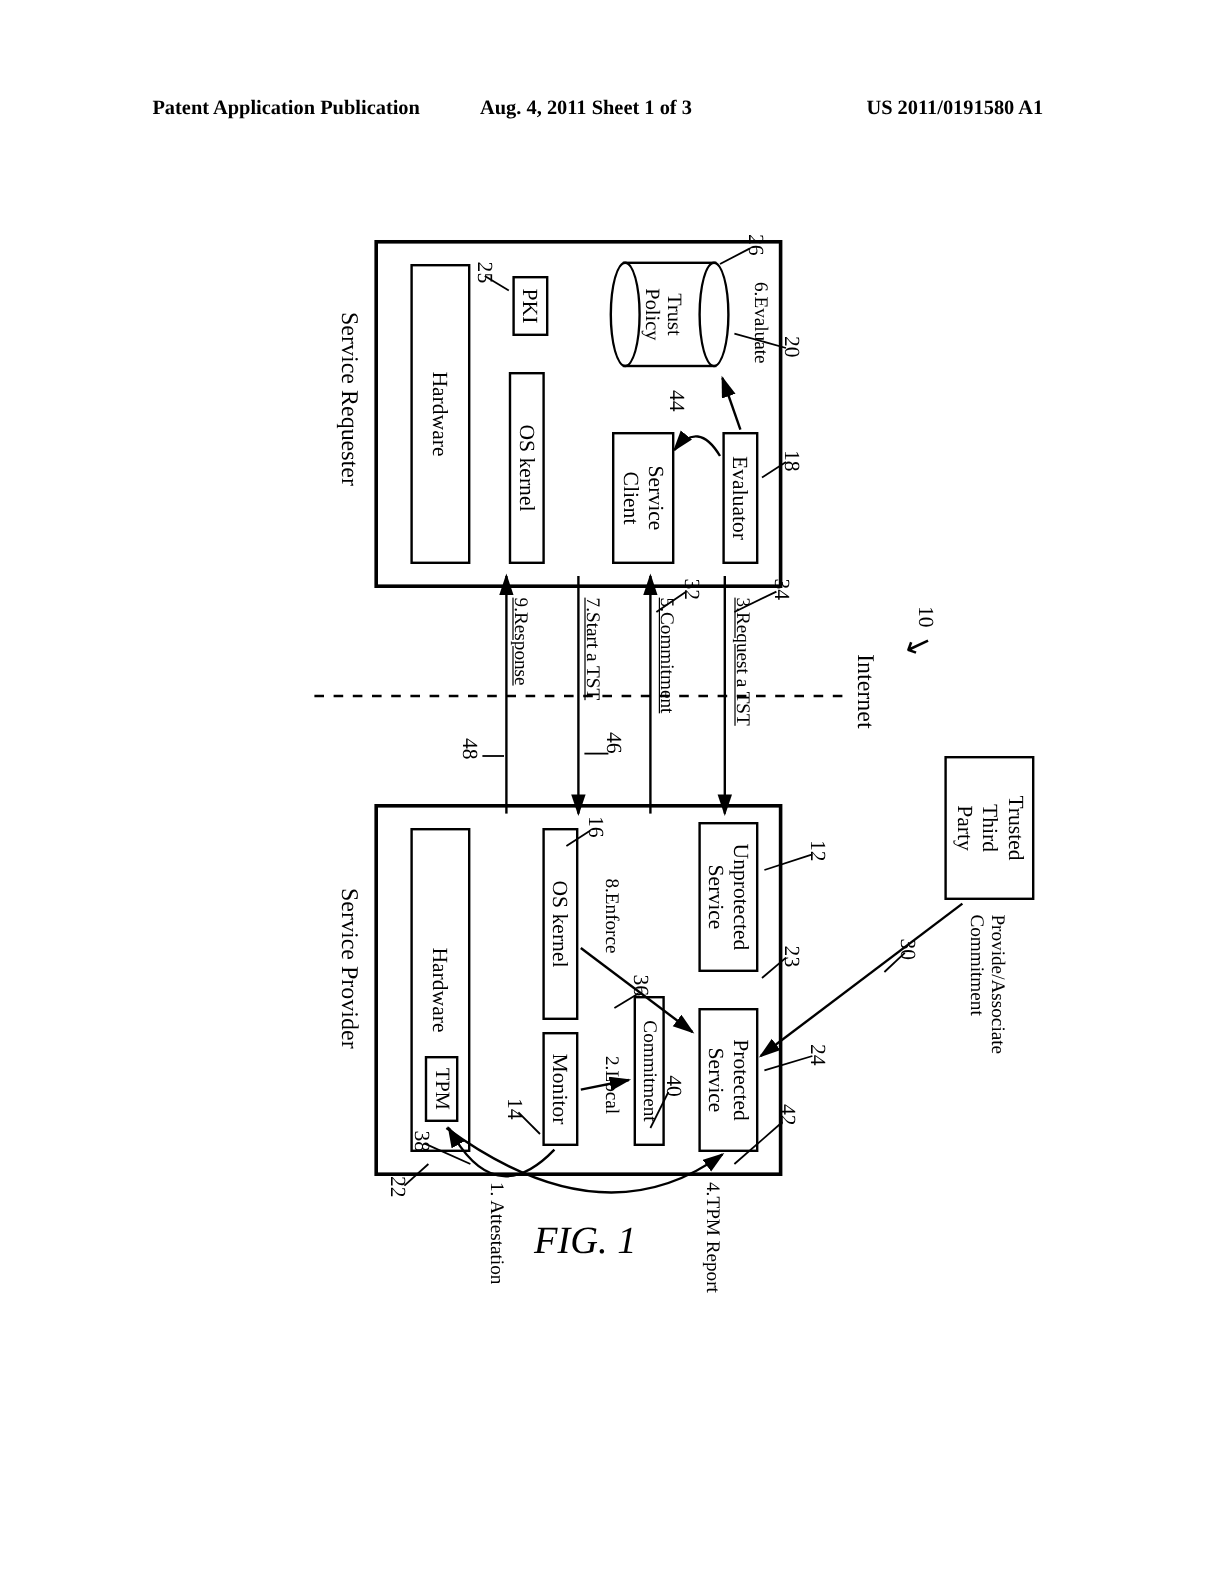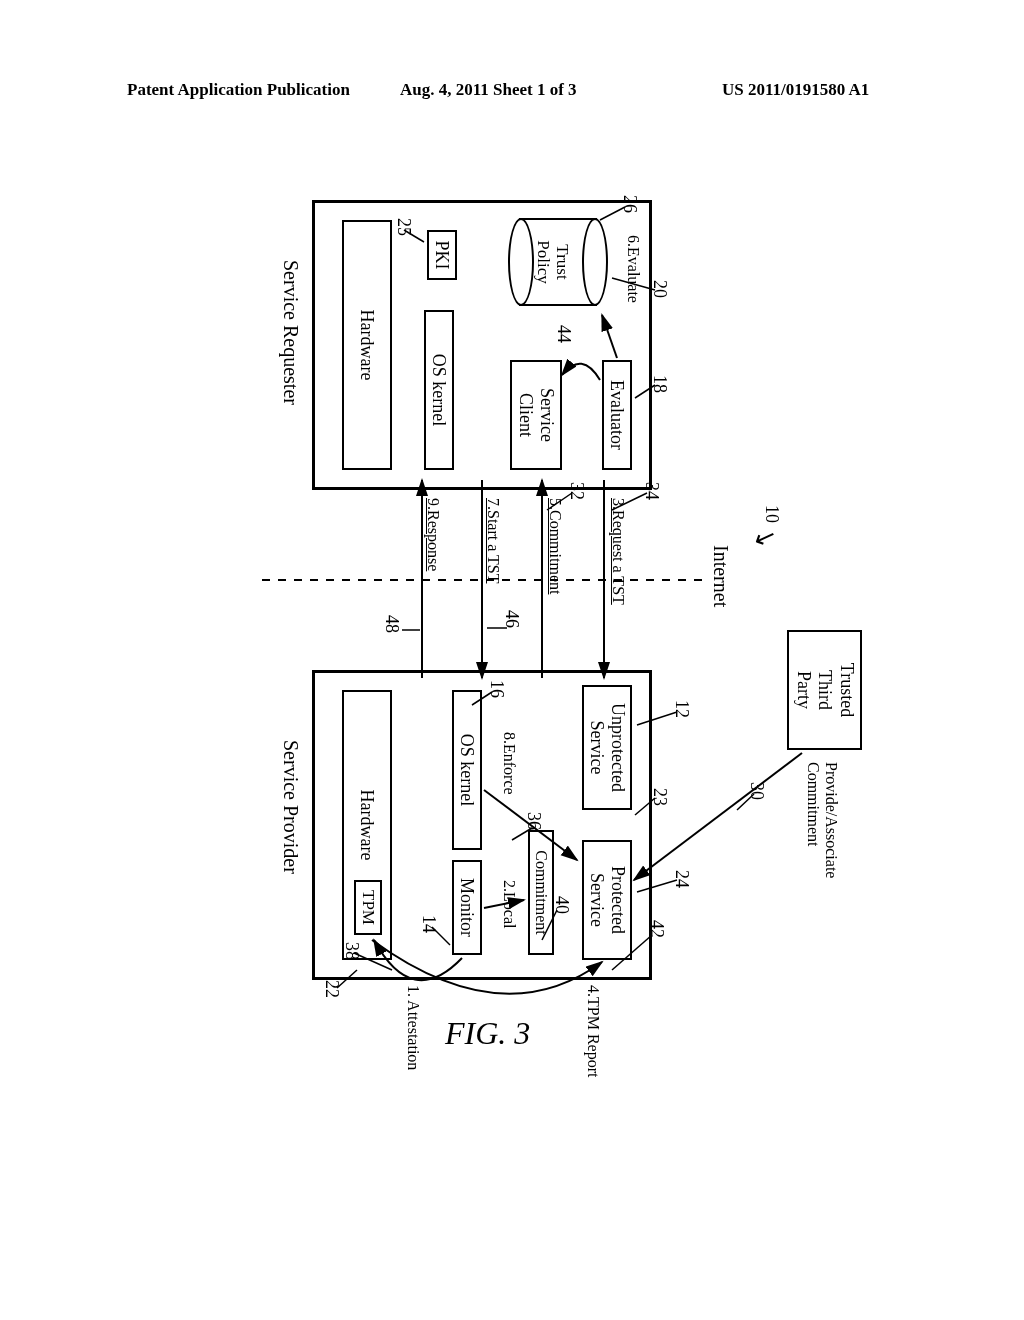--- a/index.html
+++ b/index.html
@@ -332,13 +332,13 @@
     <line x1="512" y1="410" x2="525" y2="430" stroke="#000" stroke-width="1.5"></line>
 
     <line x1="808" y1="565" x2="790" y2="545" stroke="#000" stroke-width="1.5"></line>
 
     <line x1="773" y1="548" x2="790" y2="510" stroke="#000" stroke-width="1.5"></line>
 
     <path d="M 345 140 Q 340 150 360 150 L 470 150 Q 490 150 480 140" stroke="#000" stroke-width="0" fill="none"></path>
   </svg>
 </div>
 
-<div class="figure-label">FIG. 3</div>
+<div class="figure-label">FIG. 1</div>
 
 </body></html>

